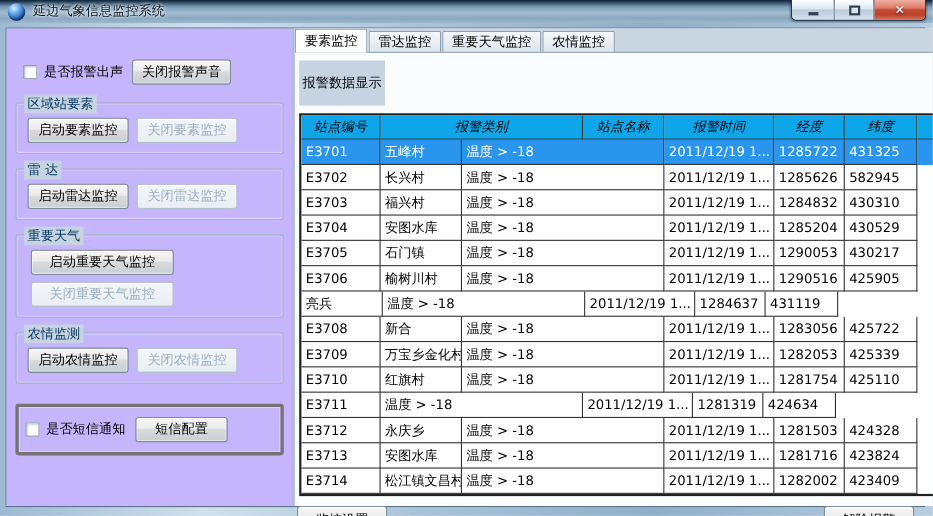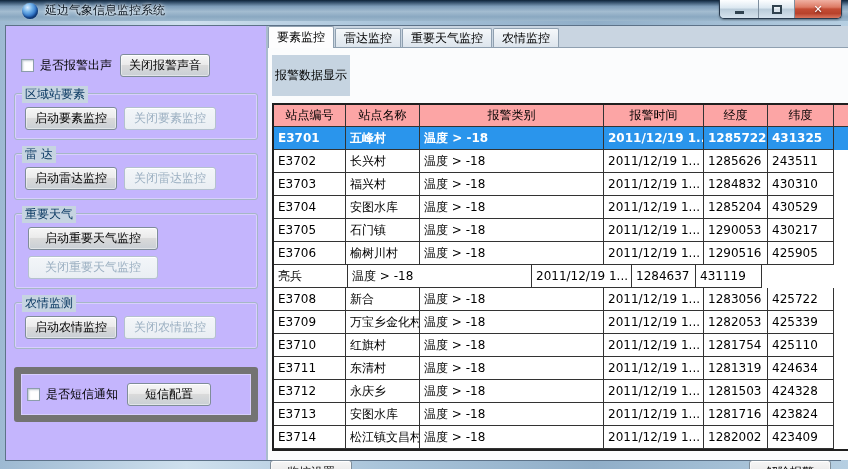--- a/index.html
+++ b/index.html
@@ -7,21 +7,21 @@
   body {
     font-family:"DejaVu Sans","Liberation Sans",sans-serif;
     font-size:12px; color:#000;
     background:linear-gradient(90deg,#9db9d2,#cfe0ee 22%,#a9c4da 45%,#90aec8 70%,#b6cfe2);
     position:relative;
   }
   
   .titlebar{
     position:absolute; top:0; left:0; right:0; height:21px;
     background:linear-gradient(180deg,#0e2337 0%,#27415c 8%,#7d9cb8 30%,#a3bcd0 55%,#8aa8c1 80%,#9db8cd 100%);
-    display:flex; align-items:center; padding-left:22px;
+    display:flex; align-items:center; padding-left:7px;
   }
   .app-icon{
     width:16px; height:16px; border-radius:50%;
     background:radial-gradient(circle at 35% 28%, #d9ecff 0%, #6fb0e8 30%, #2a6fc4 60%, #0c3d85 100%);
     box-shadow:inset -1px -2px 2px rgba(0,20,60,.55), 0 0 1px rgba(255,255,255,.6);
     flex:0 0 auto;
   }
   .title-text{ margin-left:7px; color:#06131f; text-shadow:0 0 4px rgba(255,255,255,.9), 0 0 2px rgba(255,255,255,.9); }
   .win-controls{
     position:absolute; top:0; right:6px; height:19px; display:flex;
@@ -78,21 +78,21 @@
   }
   .gb-title{
     position:absolute; top:-8px; left:7px; background:#c6d4e1; padding:0 3px;
     color:#0c3a63;
   }
   .gb-buttons{ display:flex; gap:7px; padding-left:5px; }
   .gb-buttons.stacked{ flex-direction:column; align-items:flex-start; gap:6px; padding-left:8px; }
   .gb-buttons .btn{ min-width:92px; }
   .gb-buttons.stacked .btn{ min-width:130px; }
   .sms-box{
-    border:7px solid #737373; border-radius:3px; margin:18px 3px 0 3px;
+    border:3px solid #737373; border-radius:3px; margin:18px 3px 0 3px;
     padding:9px 6px; display:flex; align-items:center;
     box-shadow:inset 0 0 0 1px rgba(255,255,255,.35);
   }
   .sms-box .cb-label{ margin:0 9px 0 6px; }
   .sms-box .btn{ min-width:84px; }
   
   .main{ flex:1; background:#fbfcfd; display:flex; flex-direction:column; position:relative; }
   .tabstrip{
     height:22px; background:#c9d5e1; display:flex; align-items:flex-end;
     border-bottom:1px solid #8fa0b0; padding-left:0;
@@ -106,32 +106,32 @@
   .page{ flex:1; position:relative; padding:7px 0 0 2px; }
   .section-label{ display:inline-block; background:#c6d4e1; padding:12px 3px; margin:0 0 7px 2px; }
   
   .grid{
     position:relative; margin-left:2px; width:598px; height:348px;
     border:2px solid #1f1f1f; background:#fff; overflow:hidden;
   }
   .grid-header,.grid-row{ display:flex; }
   .hcell{
     height:22px; line-height:21px; text-align:center;
-    border-right:1px solid #333; border-bottom:1px solid #333; background:#fca5a5;
+    border-right:1px solid #333; border-bottom:1px solid #333; background:#0ea5e9;font-style:italic;
   }
   .grid-row{ height:23px; }
   .gcell{
     height:23px; line-height:22px; padding-left:4px; overflow:hidden; white-space:nowrap;
     border-right:1px solid #333; border-bottom:1px solid #333; background:transparent;
   }
   .c0{ width:72px; } .c1{ width:74px; } .c2{ width:184px; }
   .c3{ width:100px; } .c4{ width:64px; } .c5{ width:66px; }
   .fill{ flex:1; border:none; padding:0; }
   .hfill{ flex:1; border-right:none; border-bottom:1px solid #333; }
-  .grid-row.selected .gcell{ background:#2a95ec; color:#fff;font-weight:bold; }
+  .grid-row.selected .gcell{ background:#2a95ec; color:#fff; }
   .grid-row.selected .fill{ background:#2a95ec; }
   
   .vscroll{
     position:absolute; top:0; right:0; bottom:0; width:17px;
     background:#f1f2f3; border-left:1px solid #d8dadc;
   }
   .sb-btn{
     position:absolute; left:0; right:0; height:16px;
     background:linear-gradient(180deg,#fdfdfd,#e3e6e8); border:1px solid #b9bfc4;
     color:#55636f; font-size:7px; text-align:center; line-height:14px;
@@ -231,22 +231,22 @@
         <div class="tab">农情监控</div>
       </div>
 
       <div class="page">
 
         <div class="section-label">报警数据显示</div>
 
         <div class="grid">
           <div class="grid-header">
             <div class="hcell c0">站点编号</div>
+            <div class="hcell c2">报警类别</div>
             <div class="hcell c1">站点名称</div>
-            <div class="hcell c2">报警类别</div>
             <div class="hcell c3">报警时间</div>
             <div class="hcell c4">经度</div>
             <div class="hcell c5">纬度</div>
             <div class="hcell hfill"></div>
           </div>
           <div>
               <div class="grid-row selected">
                 <div class="gcell c0">E3701</div>
                 <div class="gcell c1">五峰村</div>
                 <div class="gcell c2">温度 &gt; -18</div>
@@ -254,21 +254,21 @@
                 <div class="gcell c4">1285722</div>
                 <div class="gcell c5">431325</div>
                 <div class="gcell fill"></div>
               </div>
               <div class="grid-row">
                 <div class="gcell c0">E3702</div>
                 <div class="gcell c1">长兴村</div>
                 <div class="gcell c2">温度 &gt; -18</div>
                 <div class="gcell c3">2011/12/19 1...</div>
                 <div class="gcell c4">1285626</div>
-                <div class="gcell c5">243511</div>
+                <div class="gcell c5">582945</div>
                 <div class="gcell fill"></div>
               </div>
               <div class="grid-row">
                 <div class="gcell c0">E3703</div>
                 <div class="gcell c1">福兴村</div>
                 <div class="gcell c2">温度 &gt; -18</div>
                 <div class="gcell c3">2011/12/19 1...</div>
                 <div class="gcell c4">1284832</div>
                 <div class="gcell c5">430310</div>
                 <div class="gcell fill"></div>
@@ -330,21 +330,20 @@
                 <div class="gcell c0">E3710</div>
                 <div class="gcell c1">红旗村</div>
                 <div class="gcell c2">温度 &gt; -18</div>
                 <div class="gcell c3">2011/12/19 1...</div>
                 <div class="gcell c4">1281754</div>
                 <div class="gcell c5">425110</div>
                 <div class="gcell fill"></div>
               </div>
               <div class="grid-row">
                 <div class="gcell c0">E3711</div>
-                <div class="gcell c1">东清村</div>
                 <div class="gcell c2">温度 &gt; -18</div>
                 <div class="gcell c3">2011/12/19 1...</div>
                 <div class="gcell c4">1281319</div>
                 <div class="gcell c5">424634</div>
                 <div class="gcell fill"></div>
               </div>
               <div class="grid-row">
                 <div class="gcell c0">E3712</div>
                 <div class="gcell c1">永庆乡</div>
                 <div class="gcell c2">温度 &gt; -18</div>

